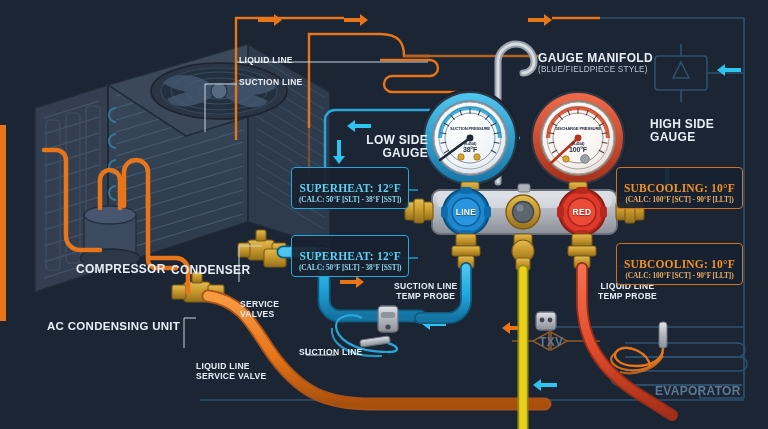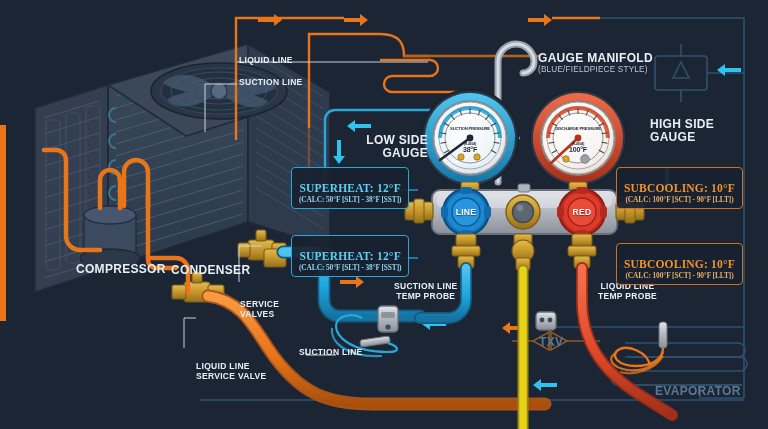--- a/index.html
+++ b/index.html
@@ -565,20 +565,21 @@
   <div class="lbl md" style="left:358px; top:134px; text-align:right; width:70px;">LOW SIDE
 GAUGE</div>
   <div class="lbl md" style="left:650px; top:118px;">HIGH SIDE
 GAUGE</div>
 
   <div class="lbl md" style="left:538px; top:52px;">GAUGE MANIFOLD</div>
   <div style="position:absolute; left:538px; top:65px; color:#b9c6d4; font-size:8.2px; font-weight:normal; letter-spacing:.2px;">(BLUE/FIELDPIECE STYLE)</div>
 
   <div class="lbl md" style="left:76px; top:263px;">COMPRESSOR</div>
   <div class="lbl md" style="left:171px; top:252px;margin-top:12px;">CONDENSER</div>
+  <div class="lbl lg" style="left:47px; top:320px;">AC CONDENSING UNIT</div>
   <div class="lbl sm" style="left:240px; top:300px;">SERVICE
 VALVES</div>
   <div class="lbl sm" style="left:196px; top:362px;">LIQUID LINE
 SERVICE VALVE</div>
   <div class="lbl sm" style="left:299px; top:348px;">SUCTION LINE</div>
   <div class="lbl sm" style="left:394px; top:282px; text-align:center;">SUCTION LINE
 TEMP PROBE</div>
   <div class="lbl sm" style="left:598px; top:282px; text-align:center;">LIQUID LINE
 TEMP PROBE</div>
   <div class="lbl md dim" style="left:539px; top:336px;">TXV</div>

